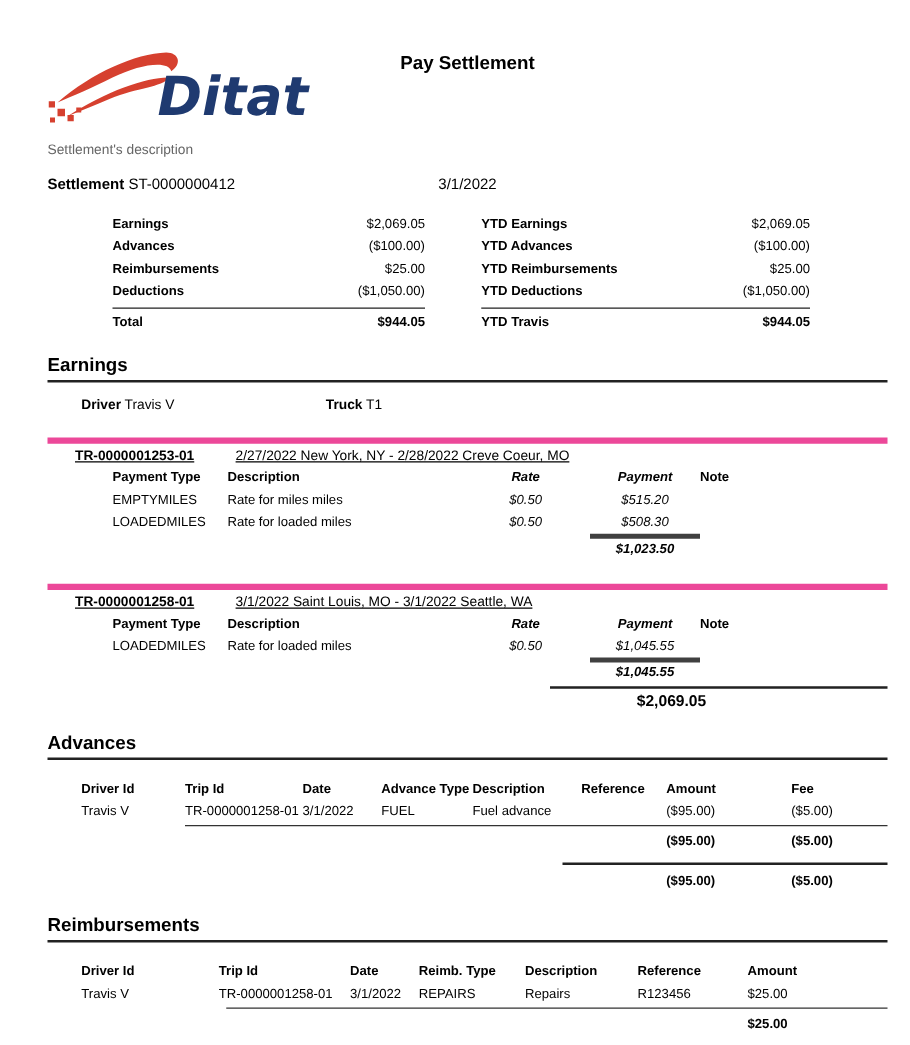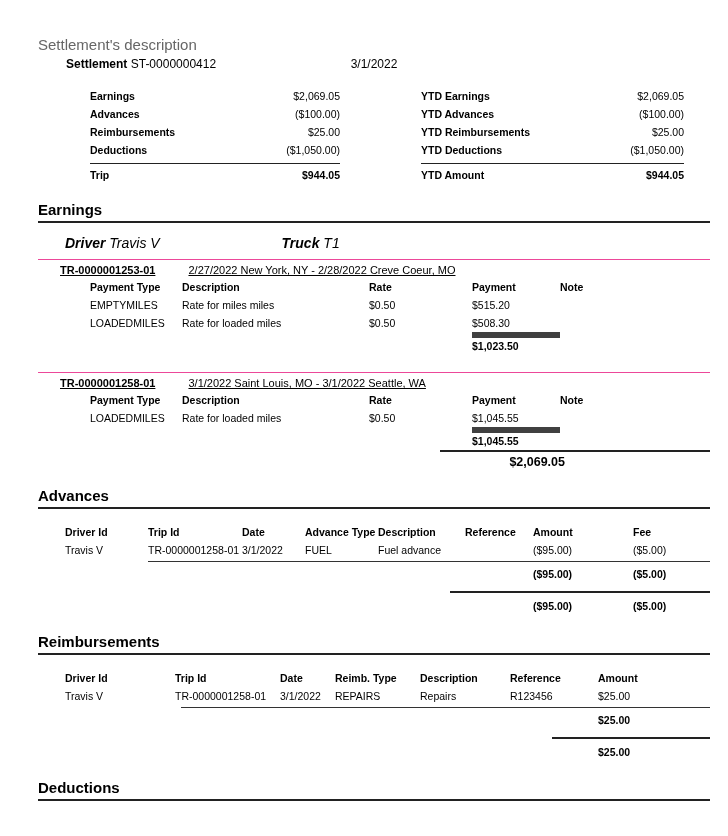--- a/index.html
+++ b/index.html
@@ -8,54 +8,54 @@
     width: 728px; height: 836px; background: #ffffff;
     font-family: "Liberation Sans", sans-serif; color: #000;
     font-size: 10.5px;
   }
   .page { padding: 30px 18px 0 38px; position: relative; width: 728px; }
 
   
   .hdr { position: relative; height: 78px; }
   .doc-title { position: absolute; left: 50%; top: 12px; transform: translateX(-50%);
     font-size: 15px; font-weight: bold; white-space: nowrap; }
-  .description { font-size: 15px; color: #666; margin: 6px 0 4px 0; }
+  .description { font-size: 11px; color: #666; margin: 6px 0 14px 0; }
 
   .b { font-weight: bold; }
 
   
   .settle-row { position: relative; font-size: 12px; height: 18px; margin-bottom: 12px; }
-  .settle-left { position: absolute; left: 0; top: 0; margin-left: 28px; }
+  .settle-left { position: absolute; left: 0; top: 0; }
   .settle-date { position: absolute; left: 50%; transform: translateX(-50%); top: 0; }
   .settle-right { position: absolute; right: 20px; top: 0; }
 
   
   .summary { display: flex; padding-left: 52px; gap: 45px; }
   .sum-half { width: 250px; }
-  .sum-half.ytd { width: 263px; margin-left: 36px; }
+  .sum-half.ytd { width: 263px; }
   .srow { display: flex; justify-content: space-between; align-items: center; height: 18px; }
   .srow.totalrow { border-top: 1px solid #222; margin-top: 4px; padding-top: 3px; height: 20px; }
 
   
   h2.sec { font-size: 15px; margin: 18px 0 0 0; padding-bottom: 3px;
     border-bottom: 2px solid #222; font-weight: bold; }
 
   
-  .driver-row { margin: 12px 0 8px 27px; font-size: 14px; font-style: italic; }
+  .driver-row { margin: 12px 0 20px 27px; font-size: 11px; }
   .driver-row .truck { display: inline-block; margin-left: 118px; }
   .trip { margin-top: 2px; }
-  .trip-head { border-top: 1px solid #ec4899; padding: 4px 0 2px 22px; font-size: 11px; }
+  .trip-head { border-top: 5px solid #ec4899; padding: 4px 0 2px 22px; font-size: 11px; }
   .trip-head .trip-id { font-weight: bold; text-decoration: underline; }
   .trip-head .trip-route { margin-left: 30px; text-decoration: underline; }
   .erow { display: grid; grid-template-columns: 52px 88px 191px 103px 88px 1fr;
     align-items: center; height: 18px; }
   .erow .desc { padding-left: 4px; }
-  .erow .rate, .erow .pay { text-align: left; }
+  .erow .rate, .erow .pay { text-align: center; font-style: italic; }
   .erow .note { }
-  .erow.subtotal .pay { border-top: 6px solid #404040; font-weight: bold; padding-top: 2px; }
+  .erow.subtotal .pay { border-top: 4px solid #404040; font-weight: bold; padding-top: 2px; }
   .grand { margin-left: 402px; border-top: 2px solid #222; margin-top: 5px; padding-top: 3px; }
   .grand span { display: inline-block; width: 125px; text-align: right;
     font-weight: bold; font-size: 12.5px; }
 
   
   .thead { font-weight: bold; }
   .arow { display: grid; grid-template-columns: 27px 83px 94px 63px 73px 87px 1fr 100px 55px;
     align-items: center; height: 18px; padding-right: 22px; }
   .rrow { display: grid; grid-template-columns: 27px 110px 105px 55px 85px 90px 1fr 90px;
     align-items: center; height: 18px; padding-right: 22px; }
@@ -68,20 +68,35 @@
   .finrule.a { margin-left: 412px; }
   .finrule.r { margin-left: 514px; }
   section { margin-bottom: 4px; }
   .tablewrap { margin-top: 14px; }
 </style>
 </head>
 <body>
 
 <div class="page">
 
+  <div class="hdr">
+    <svg width="228" height="72" viewBox="0 0 228 72">
+      <g fill="#d6402f">
+        <path d="M8 52 C 36 28, 70 13, 95 12 C 105 12, 108 21, 99 27 C 97 18, 74 21, 52 32 C 36 40, 20 47, 8 52 Z"></path>
+        <path d="M16 63 C 48 42, 82 31, 98 32 C 91 40, 72 40, 50 49 C 38 54, 26 59, 16 63 Z"></path>
+        <rect x="1" y="51" width="5" height="5"></rect>
+        <rect x="8" y="57" width="6" height="6"></rect>
+        <rect x="2" y="64" width="4" height="4"></rect>
+        <rect x="16" y="62" width="5" height="5"></rect>
+        <rect x="23" y="56" width="4" height="4"></rect>
+      </g>
+      <text x="88" y="62" font-family="DejaVu Sans, sans-serif" font-size="43" font-weight="bold" font-style="italic" fill="#1f3a70">Ditat</text>
+    </svg>
+    <div class="doc-title">Pay Settlement</div>
+  </div>
   <div class="description">Settlement's description</div>
 
   <div class="settle-row">
     <span class="settle-left"><span class="b">Settlement</span> <span>ST-0000000412</span></span>
     <span class="settle-date">3/1/2022</span>
   </div>
 
   <div class="summary">
     <div class="sum-half">
       <div class="srow">
@@ -94,21 +109,21 @@
         </div>
       <div class="srow">
           <span class="b">Reimbursements</span>
           <span>$25.00</span>
         </div>
       <div class="srow">
           <span class="b">Deductions</span>
           <span>($1,050.00)</span>
         </div>
       <div class="srow totalrow">
-          <span class="b">Trip</span>
+          <span class="b">Total</span>
           <span class="b">$944.05</span>
         </div>
     </div>
     <div class="sum-half ytd">
       <div class="srow">
           <span class="b">YTD Earnings</span>
           <span>$2,069.05</span>
         </div>
       <div class="srow">
           <span class="b">YTD Advances</span>
@@ -116,21 +131,21 @@
         </div>
       <div class="srow">
           <span class="b">YTD Reimbursements</span>
           <span>$25.00</span>
         </div>
       <div class="srow">
           <span class="b">YTD Deductions</span>
           <span>($1,050.00)</span>
         </div>
       <div class="srow totalrow">
-          <span class="b">YTD Amount</span>
+          <span class="b">YTD Travis</span>
           <span class="b">$944.05</span>
         </div>
     </div>
   </div>
 
   <section>
     <h2 class="sec">Earnings</h2>
     <div class="driver-row">
       <span class="b">Driver</span> <span>Travis V</span>
       <span class="truck"><span class="b">Truck</span> <span>T1</span></span>

